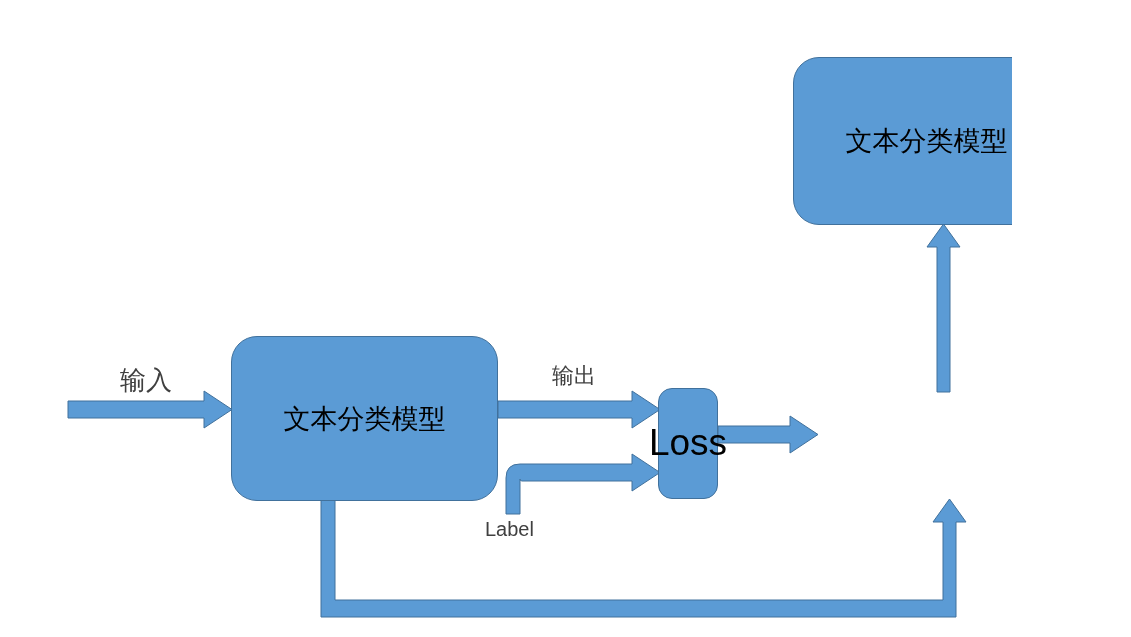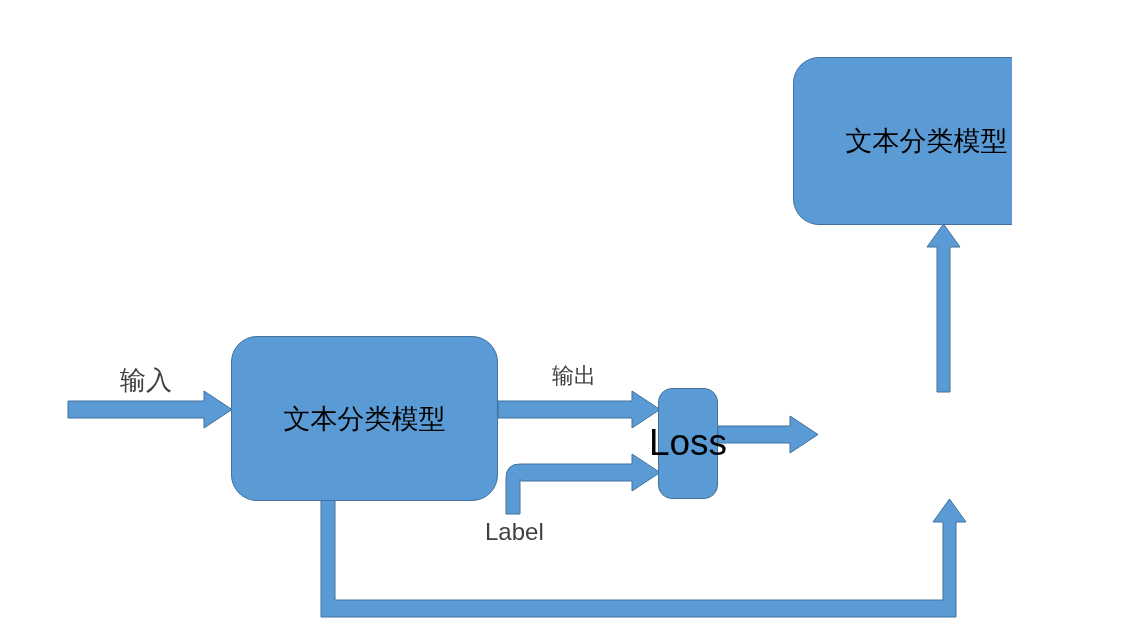--- a/index.html
+++ b/index.html
@@ -124,21 +124,21 @@
   }
   #label-output {
     left: 552px;
     top: 361px;
     font-size: 22px;
     font-family: Liberation Mono, monospace;
   }
   #label-label {
     left: 485px;
     top: 518px;
-    font-size: 24px;
+    font-size: 20px;
     font-family: "Liberation Sans", "DejaVu Sans", sans-serif;
   }
 </style>
 </head>
 <body>
 
 <div id="canvas">
 
   <svg id="svg-layer" viewBox="0 0 1131 637" xmlns="http://www.w3.org/2000/svg">
     <g fill="#5B9BD5" stroke="#41719C" stroke-width="1">

